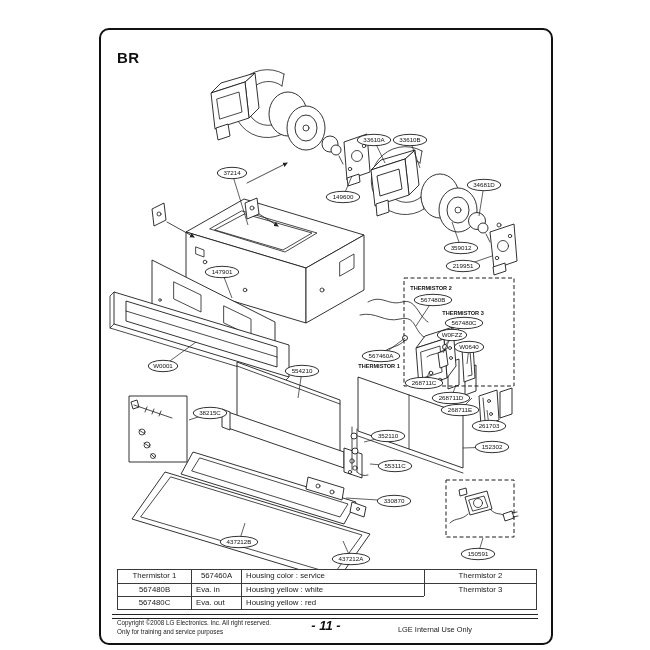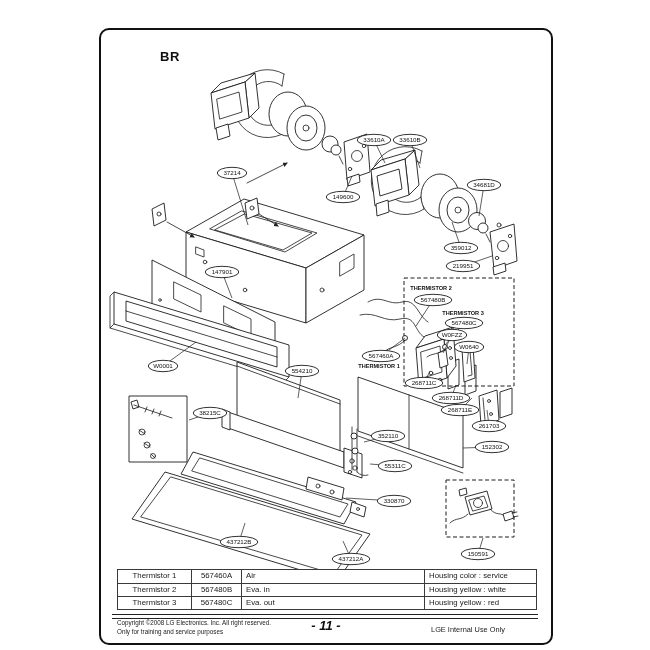--- a/index.html
+++ b/index.html
@@ -1,20 +1,20 @@
 <!DOCTYPE html>
 <html><head>
 <meta charset="utf-8">
 <style>
   html,body{margin:0;padding:0;width:650px;height:650px;background:#fff;overflow:hidden;
     font-family:"Liberation Sans",sans-serif;}
   .stage{position:absolute;left:0;top:0;width:650px;height:650px;}
   .page-border{position:absolute;left:99px;top:28px;width:450px;height:613px;
     border:2px solid #111;border-radius:10px;background:#fff;}
-  .br{position:absolute;left:117px;top:49px;font-size:13px;font-weight:bold;color:#111;letter-spacing:.5px;margin-left:43px;}
+  .br{position:absolute;left:117px;top:49px;font-size:15px;font-weight:bold;color:#111;letter-spacing:.5px;}
   svg.diagram{position:absolute;left:0;top:0;width:650px;height:650px;}
   .pt{fill:#fff;stroke:#1c1c1c;stroke-width:.9;stroke-linejoin:round;}
   .ln{fill:none;stroke:#1c1c1c;stroke-width:.8;stroke-linejoin:round;stroke-linecap:round;}
   .dash{fill:none;stroke:#1c1c1c;stroke-width:1;stroke-dasharray:4 2.5;}
   .leader{stroke:#1c1c1c;stroke-width:.7;}
   .callout-oval{fill:#fff;stroke:#1c1c1c;stroke-width:.9;}
   .callout-text{font:6.2px "Liberation Sans",sans-serif;fill:#111;text-anchor:middle;}
   .anno-text{font:600 5.6px "Liberation Sans",sans-serif;fill:#111;text-anchor:middle;}
   .ttable{position:absolute;left:117px;top:569px;width:418px;display:grid;
     grid-template-columns:73px 50px 183px 112px;grid-auto-rows:13px;
@@ -22,21 +22,21 @@
   .tc{border-left:1px solid #3a3a3a;border-top:1px solid #3a3a3a;font-size:7.8px;
     line-height:12px;color:#1a1a1a;padding:0 4px;white-space:nowrap;overflow:hidden;}
   .tc:nth-child(-n+4){border-top:none;}
   .tc:nth-child(4n+1){border-left:none;}
   .tc.center{text-align:center;}
   .dbl-rule{position:absolute;left:112px;top:614px;width:426px;height:3px;
     border-top:1px solid #222;border-bottom:1px solid #222;}
   .copy{position:absolute;left:117px;top:619px;font-size:6.3px;line-height:8.6px;color:#222;}
   .pagenum{position:absolute;left:298px;top:618px;width:56px;text-align:center;
     font-size:13px;font-weight:bold;font-style:italic;color:#111;}
-  .internal{position:absolute;left:398px;top:625px;width:140px;text-align:center;
+  .internal{position:absolute;left:398px;top:625px;width:140px;text-align:left;
     font-size:7.4px;color:#222;}
 </style>
 </head>
 <body>
 
 <div class="stage">
   <div class="page-border"></div>
   <div class="br">BR</div>
 
   <svg class="diagram" viewBox="0 0 650 650">
@@ -326,21 +326,20 @@
         <text x="478" y="556.2" class="callout-text">150591</text>
         <text x="431" y="290" class="anno-text">THERMISTOR 2</text>
         <text x="463" y="315" class="anno-text">THERMISTOR 3</text>
         <text x="379" y="368" class="anno-text">THERMISTOR 1</text>
       </g>
   </svg>
 
   <div class="ttable">
     <div class="tc center">Thermistor 1</div>
     <div class="tc center">567460A</div>
-    <div class="tc">Air</div>
     <div class="tc">Housing color : service</div>
     <div class="tc center">Thermistor 2</div>
     <div class="tc center">567480B</div>
     <div class="tc">Eva. in</div>
     <div class="tc">Housing yellow : white</div>
     <div class="tc center">Thermistor 3</div>
     <div class="tc center">567480C</div>
     <div class="tc">Eva. out</div>
     <div class="tc">Housing yellow : red</div>
   </div>

